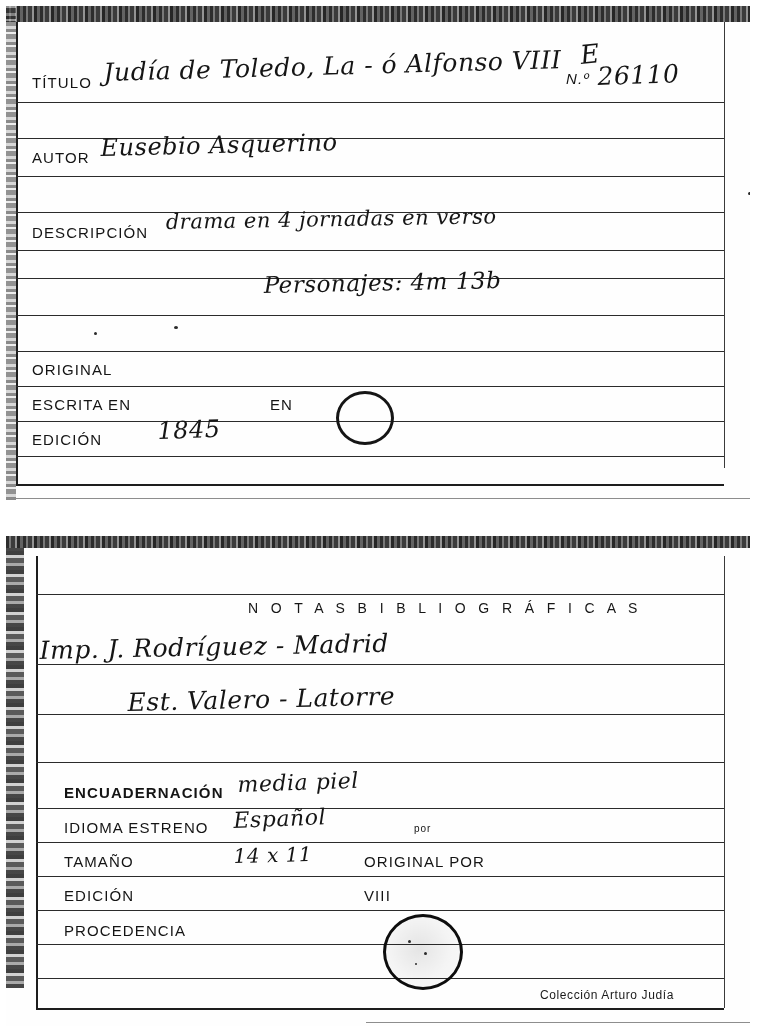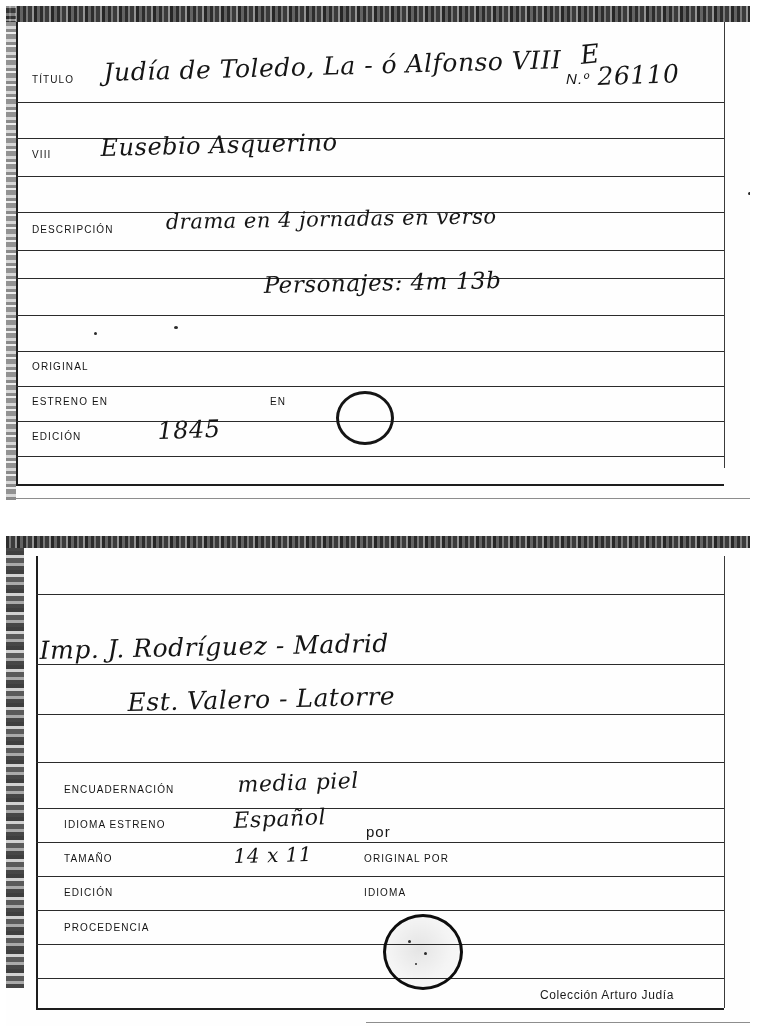--- a/index.html
+++ b/index.html
@@ -70,27 +70,27 @@
   .rule {
     position: absolute;
     height: 0;
     border-top: 1px solid #2b2b2b;
   }
   .rule.faint { border-top: 1px solid #8d8d8d; }
 
   
   .label {
     position: absolute;
-    font-size: 10px;
+    font-size: 15px;
     letter-spacing: 1.1px;
     color: #141414;
     font-family: "Liberation Sans", sans-serif;
     white-space: nowrap;
   }
-  .label.small { font-size: 15px; letter-spacing: 1px; }
+  .label.small { font-size: 10px; letter-spacing: 1px; margin-left: 48px; }
 
   .heading {
     position: absolute;
     font-size: 14px;
     letter-spacing: 4.4px;
     color: #161616;
     white-space: nowrap;
   }
 
   .collection {
@@ -168,24 +168,24 @@
     <div class="rule" style="left:10px; top:244px; width:708px;"></div>
     <div class="rule" style="left:10px; top:272px; width:708px;"></div>
     <div class="rule" style="left:10px; top:309px; width:708px;"></div>
     <div class="rule" style="left:10px; top:345px; width:708px;"></div>
     <div class="rule" style="left:10px; top:380px; width:708px;"></div>
     <div class="rule" style="left:10px; top:415px; width:708px;"></div>
     <div class="rule" style="left:10px; top:450px; width:708px;"></div>
     <div class="rule faint" style="left:0px; top:492px; width:752px;"></div>
 
     <span class="label" style="left:26px; top:68px;">TÍTULO</span>
-    <span class="label" style="left:26px; top:143px;">VIII</span>
+    <span class="label" style="left:26px; top:143px;">AUTOR</span>
     <span class="label" style="left:26px; top:218px;">DESCRIPCIÓN</span>
     <span class="label" style="left:26px; top:355px;">ORIGINAL</span>
-    <span class="label" style="left:26px; top:390px;">ESTRENO EN</span>
+    <span class="label" style="left:26px; top:390px;">ESCRITA EN</span>
     <span class="label" style="left:264px; top:390px;">EN</span>
     <span class="label" style="left:26px; top:425px;">EDICIÓN</span>
     <span class="label" style="left:560px; top:64px; font-size:15px; font-style:italic;">N.º</span>
 
     <span class="hand ink" style="left:98px; top:52px; font-size:25px; transform:rotate(-1.6deg);">Judía de Toledo, La - ó Alfonso VIII</span>
 
     <span class="hand ink" style="left:576px; top:34px; font-size:26px; transform:rotate(-6deg);">E</span>
 
     <span class="hand ink" style="left:592px; top:56px; font-size:25px; transform:rotate(-2deg);">26110</span>
 
@@ -218,31 +218,32 @@
     <div class="rule" style="left:30px; top:128px; width:688px;"></div>
     <div class="rule" style="left:30px; top:178px; width:688px;"></div>
     <div class="rule" style="left:30px; top:226px; width:688px;"></div>
     <div class="rule" style="left:30px; top:272px; width:688px;"></div>
     <div class="rule" style="left:30px; top:306px; width:688px;"></div>
     <div class="rule" style="left:30px; top:340px; width:688px;"></div>
     <div class="rule" style="left:30px; top:374px; width:688px;"></div>
     <div class="rule" style="left:30px; top:408px; width:688px;"></div>
     <div class="rule" style="left:30px; top:442px; width:688px;"></div>
 
+    <span class="heading" style="left:242px; top:64px;">N O T A S   B I B L I O G R Á F I C A S</span>
 
     <span class="hand ink" style="left:34px; top:100px; font-size:25px; transform:rotate(-1.2deg);">Imp. J. Rodríguez - Madrid</span>
     <span class="hand ink" style="left:122px; top:152px; font-size:25px; transform:rotate(-1.4deg);">Est. Valero - Latorre</span>
 
-    <span class="label" style="left:58px; top:248px;">ENCUADERNACIÓN</span>
+    <span class="label" style="left:58px; top:248px;font-weight:bold;">ENCUADERNACIÓN</span>
     <span class="label" style="left:58px; top:283px;">IDIOMA ESTRENO</span>
     <span class="label small" style="left:360px; top:287px;">por</span>
     <span class="label" style="left:58px; top:317px;">TAMAÑO</span>
     <span class="label" style="left:358px; top:317px;">ORIGINAL POR</span>
     <span class="label" style="left:58px; top:351px;">EDICIÓN</span>
-    <span class="label" style="left:358px; top:351px;">IDIOMA</span>
+    <span class="label" style="left:358px; top:351px;">VIII</span>
     <span class="label" style="left:58px; top:386px;">PROCEDENCIA</span>
 
     <span class="hand ink" style="left:232px; top:236px; font-size:22px; transform:rotate(-2deg);">media piel</span>
     <span class="hand ink" style="left:228px; top:272px; font-size:22px; transform:rotate(-2.4deg);">Español</span>
     <span class="hand ink" style="left:228px; top:308px; font-size:20px; transform:rotate(-1.5deg);">14 x 11</span>
 
     <div class="blot filled" style="left:377px; top:378px; width:74px; height:70px;"></div>
     <div class="speck" style="left:402px; top:404px; width:3px; height:3px;"></div>
     <div class="speck" style="left:418px; top:416px; width:3px; height:3px;"></div>
     <div class="speck" style="left:409px; top:427px; width:2px; height:2px;"></div>

